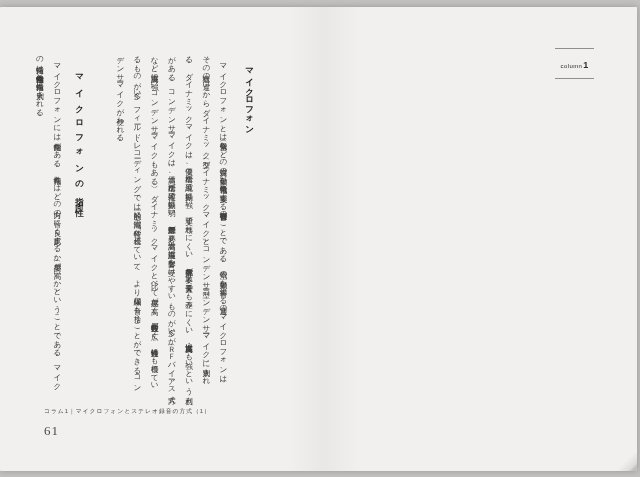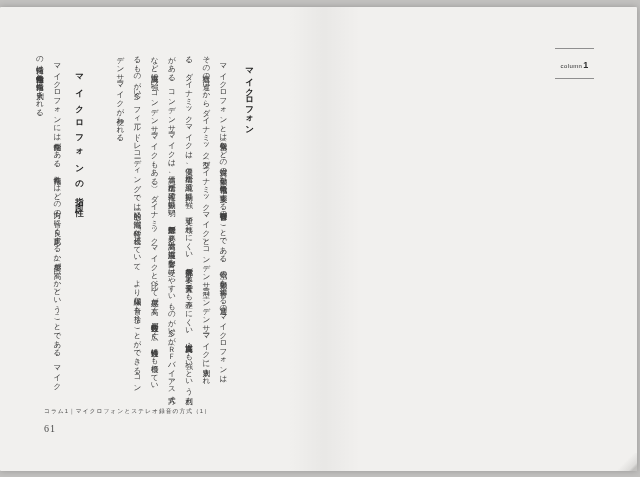--- a/index.html
+++ b/index.html
@@ -16,21 +16,21 @@
   .hd{position:absolute;writing-mode:vertical-rl;text-orientation:mixed;
     font-weight:bold;color:#222;font-size:8.5px;line-height:14px;}
   .col-header{position:absolute;left:235px;top:41px;width:39px;text-align:center;
     border-top:1px solid #8f8f8f;border-bottom:1px solid #8f8f8f;
     padding:5px 0 6px;color:#2d2d2d;}
   .col-word{font-size:6px;letter-spacing:.4px;}
   .col-num{font-size:9px;margin-left:1px;font-weight:bold;}
   .footer-line{position:absolute;left:44px;top:400px;font-size:5.8px;
     letter-spacing:1px;color:#4a4a4a;}
   .pagenum{position:absolute;font-family:"Liberation Serif",serif;
-    font-size:10px;color:#4a4a4a;letter-spacing:1px;}
+    font-size:13px;color:#4a4a4a;letter-spacing:1px;}
   .pagenum-left{left:44px;top:416px;}
   .body-c{top:44px;left:77px;width:155px;height:342px;line-height:17.2px;}
   .body-d{top:44px;left:29px;width:37px;height:342px;line-height:17.5px;}
   .hd-1{left:236px;top:55px;}
   .hd-2{left:66px;top:61px;letter-spacing:5.5px;}
   .corner-curl{position:absolute;right:0;bottom:0;width:26px;height:18px;
     background:linear-gradient(315deg,#c2c1bf 12%,#dddcda 20%,#f1f0ee 48%);}
 </style>
 </head>
 <body>

